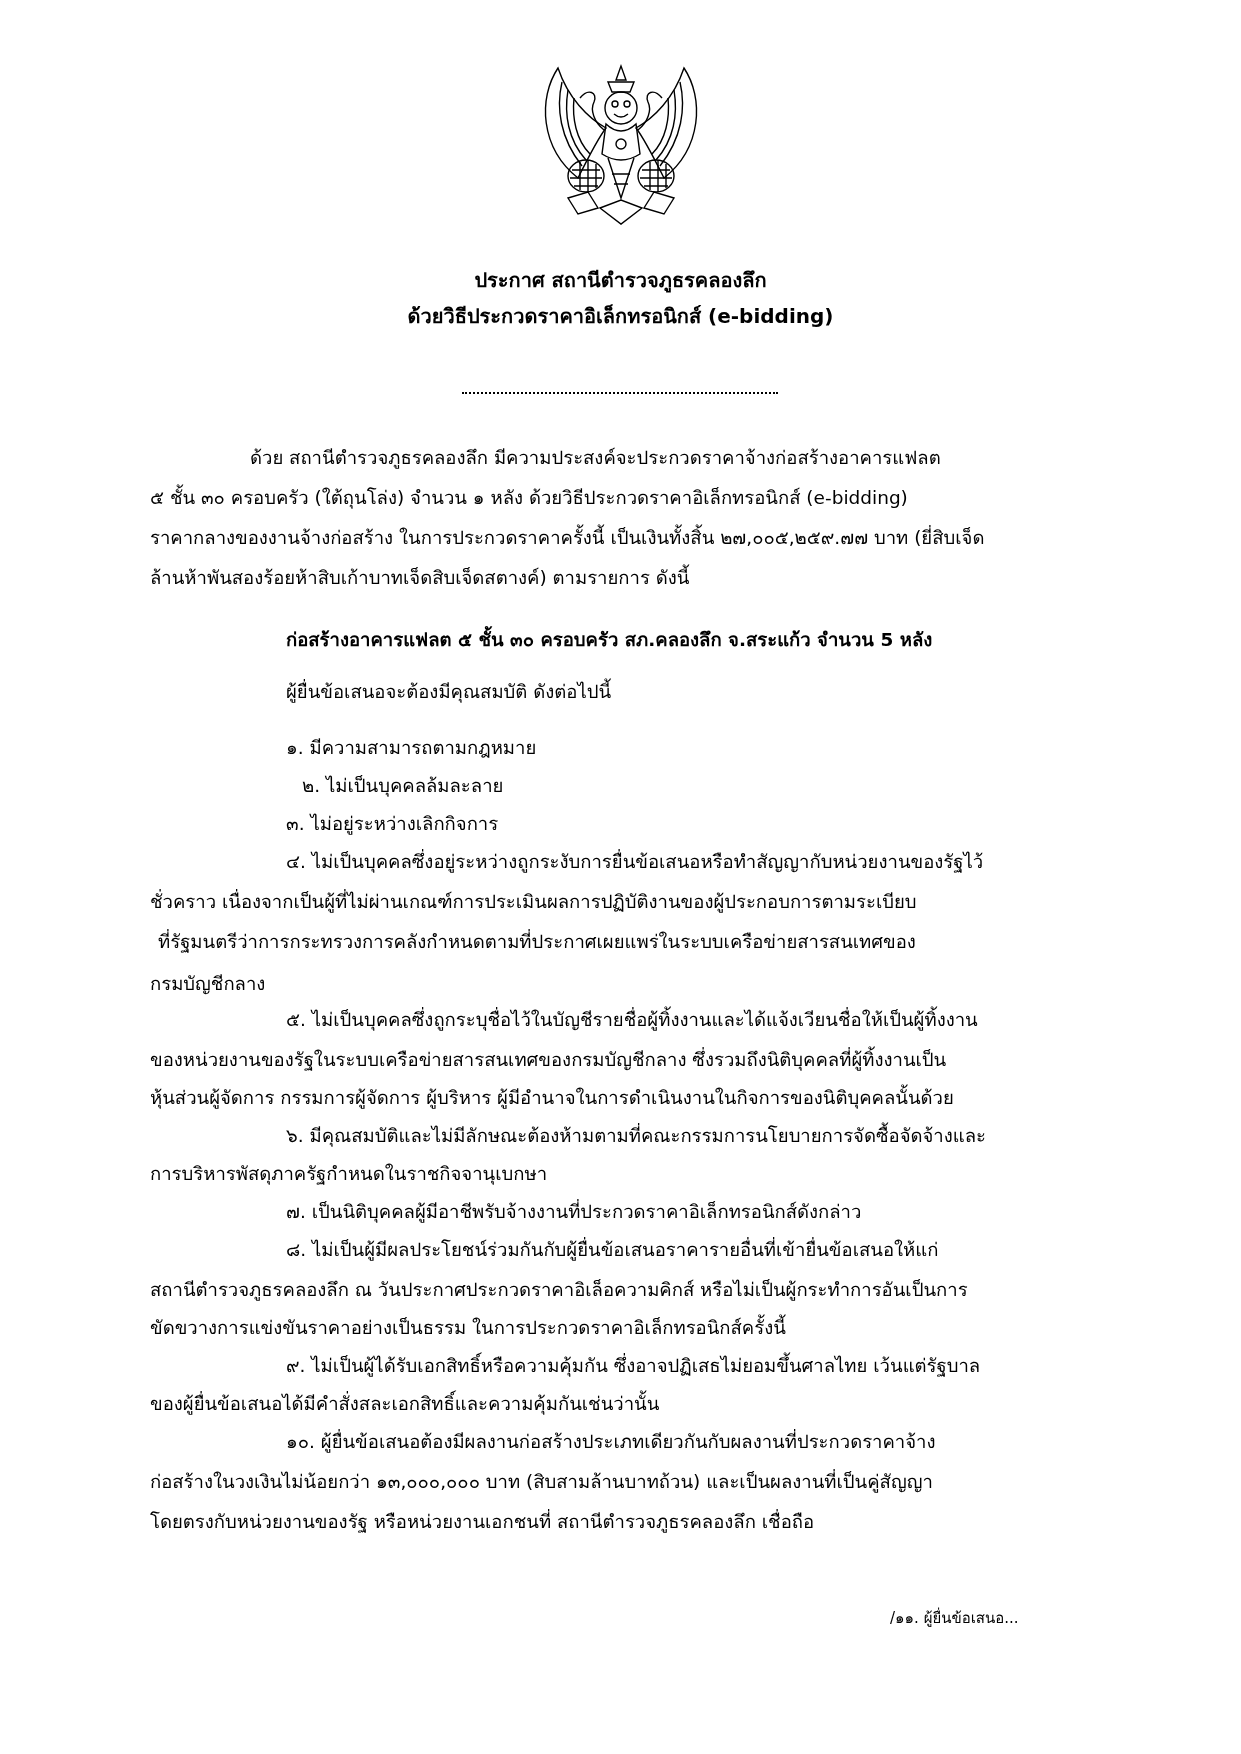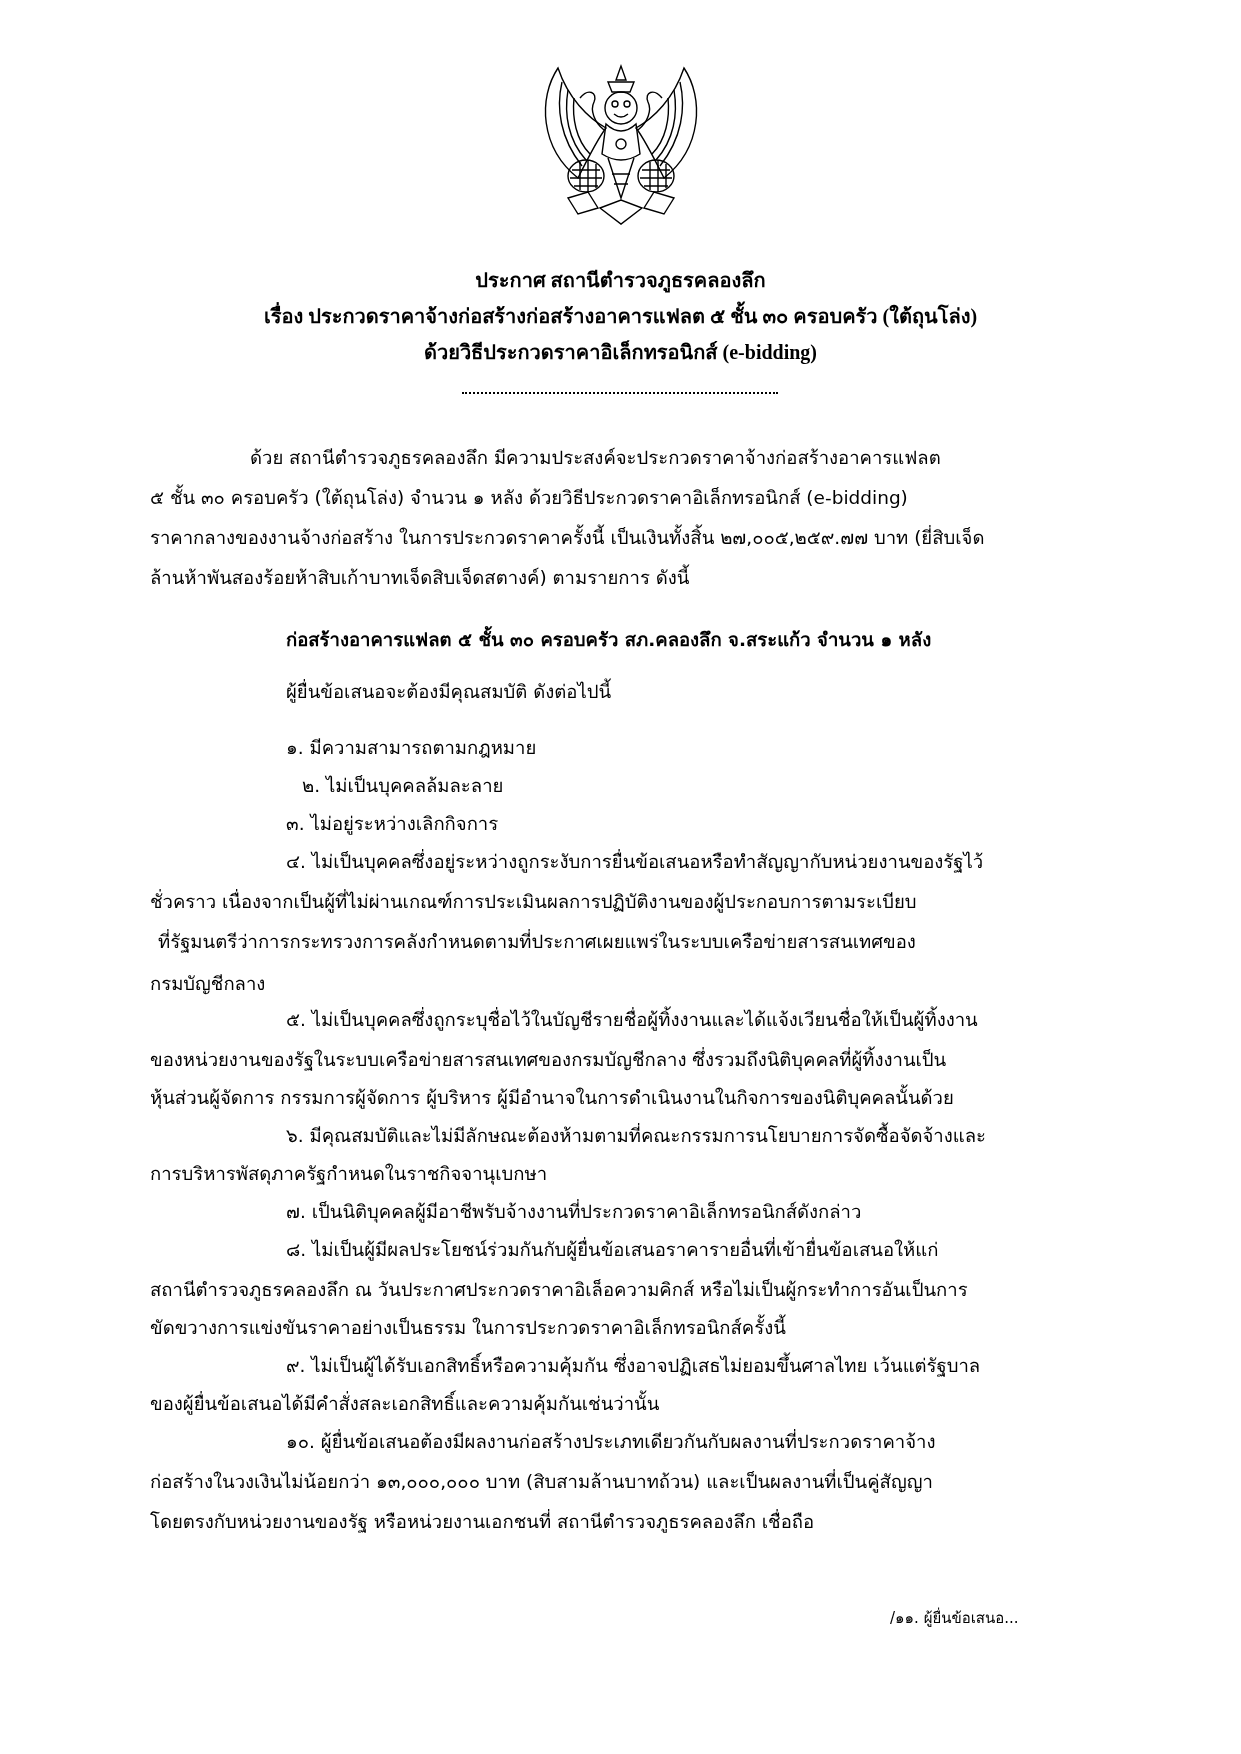--- a/index.html
+++ b/index.html
@@ -10,21 +10,21 @@
       overflow: hidden;
       font-family: "DejaVu Sans", "Liberation Sans", sans-serif;
       color: #000000;
     }
     .page { position: absolute; left: 0; top: 0; width: 1241px; height: 1754px; }
     .emblem {
       position: absolute; left: 528px; top: 58px; width: 186px; height: 172px;
     }
     .title-block {
       position: absolute; left: 0; top: 262px; width: 1241px; text-align: center;
-      font-weight: bold; font-size: 20px; line-height: 36px; font-family: Liberation Serif, serif;
+      font-weight: bold; font-size: 20px; line-height: 36px;
     }
     .title-line { display: block; white-space: nowrap; }
     .dotline {
       position: absolute; left: 462px; top: 392px; width: 316px; height: 2px;
       border-top: 2px dotted #000; 
     }
     .body-text {
       position: absolute; left: 150px; width: 942px;
       font-size: 18.5px; line-height: 40px; white-space: nowrap;
     }
@@ -73,33 +73,32 @@
       <path d="M80 100 L93 140 L106 100"></path>
       <path d="M84 116 L102 116 M86 126 L100 126"></path>
       <path d="M40 140 L60 134 L70 150 L50 156 Z"></path>
       <path d="M146 140 L126 134 L116 150 L136 156 Z"></path>
       <path d="M72 150 L93 142 L114 150 L93 166 Z"></path>
     </svg>
   </div>
 
   <div class="title-block">
     <span class="title-line">ประกาศ สถานีตำรวจภูธรคลองลึก</span>
-    <span class="title-line">เรื่อง ประกวดราคาจ้างก่อสร้างก่อสร้างอาคารแฟลต ๕ ชั้น ๓๐ ครอบครัว (ใต้ถุนโล่ง)</span>
     <span class="title-line">ด้วยวิธีประกวดราคาอิเล็กทรอนิกส์ (e-bidding)</span>
   </div>
   <div class="dotline"></div>
 
   <div class="body-text" style="top:0;">
 
     <div class="line" style="left:100px; top:438px;">ด้วย สถานีตำรวจภูธรคลองลึก มีความประสงค์จะประกวดราคาจ้างก่อสร้างอาคารแฟลต</div>
     <div class="line" style="left:0; top:478px;">๕ ชั้น ๓๐ ครอบครัว (ใต้ถุนโล่ง)  จำนวน ๑ หลัง  ด้วยวิธีประกวดราคาอิเล็กทรอนิกส์ (e-bidding)</div>
     <div class="line" style="left:0; top:518px;">ราคากลางของงานจ้างก่อสร้าง ในการประกวดราคาครั้งนี้ เป็นเงินทั้งสิ้น ๒๗,๐๐๕,๒๕๙.๗๗ บาท (ยี่สิบเจ็ด</div>
     <div class="line" style="left:0; top:558px;">ล้านห้าพันสองร้อยห้าสิบเก้าบาทเจ็ดสิบเจ็ดสตางค์)  ตามรายการ ดังนี้</div>
 
-    <div class="line bold" style="left:136px; top:620px;">ก่อสร้างอาคารแฟลต ๕ ชั้น ๓๐ ครอบครัว สภ.คลองลึก จ.สระแก้ว  จำนวน  ๑  หลัง</div>
+    <div class="line bold" style="left:136px; top:620px;">ก่อสร้างอาคารแฟลต ๕ ชั้น ๓๐ ครอบครัว สภ.คลองลึก จ.สระแก้ว  จำนวน  5  หลัง</div>
 
     <div class="line" style="left:136px; top:672px;">ผู้ยื่นข้อเสนอจะต้องมีคุณสมบัติ ดังต่อไปนี้</div>
 
     <div class="line" style="left:136px; top:728px;">๑. มีความสามารถตามกฎหมาย</div>
     <div class="line" style="left:152px; top:766px;">๒. ไม่เป็นบุคคลล้มละลาย</div>
     <div class="line" style="left:136px; top:804px;">๓. ไม่อยู่ระหว่างเลิกกิจการ</div>
 
     <div class="line" style="left:136px; top:842px;">๔. ไม่เป็นบุคคลซึ่งอยู่ระหว่างถูกระงับการยื่นข้อเสนอหรือทำสัญญากับหน่วยงานของรัฐไว้</div>
     <div class="line" style="left:0; top:882px;">ชั่วคราว เนื่องจากเป็นผู้ที่ไม่ผ่านเกณฑ์การประเมินผลการปฏิบัติงานของผู้ประกอบการตามระเบียบ</div>
     <div class="line" style="left:8px; top:922px;">ที่รัฐมนตรีว่าการกระทรวงการคลังกำหนดตามที่ประกาศเผยแพร่ในระบบเครือข่ายสารสนเทศของ</div>

